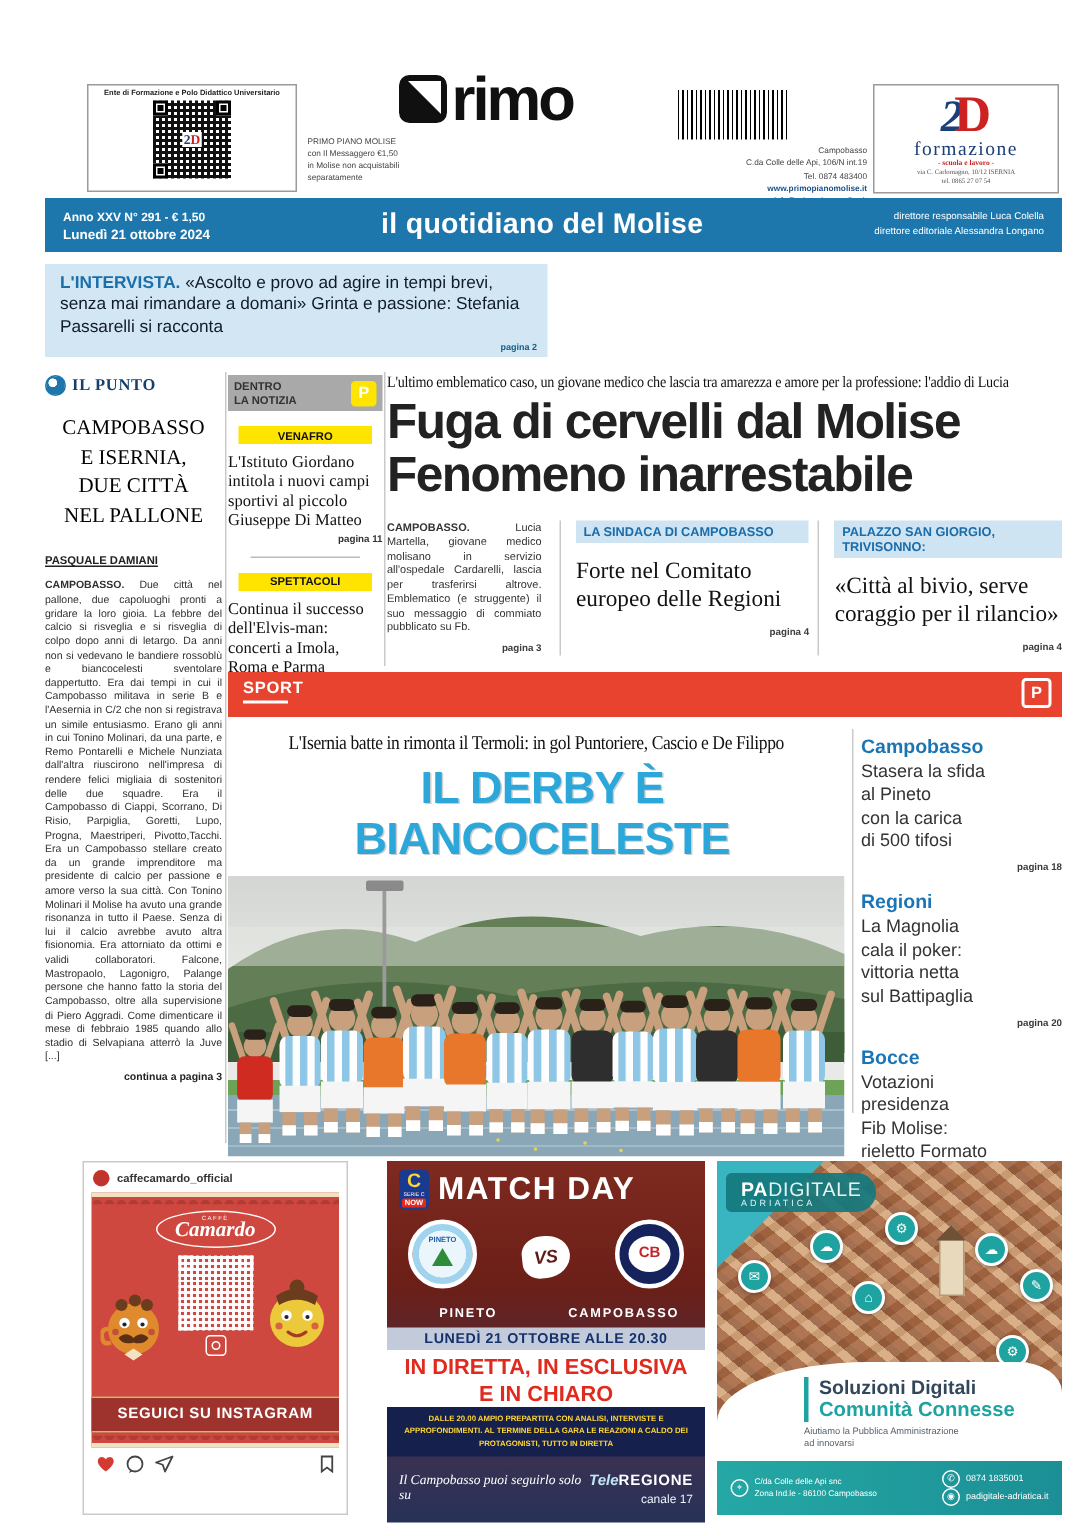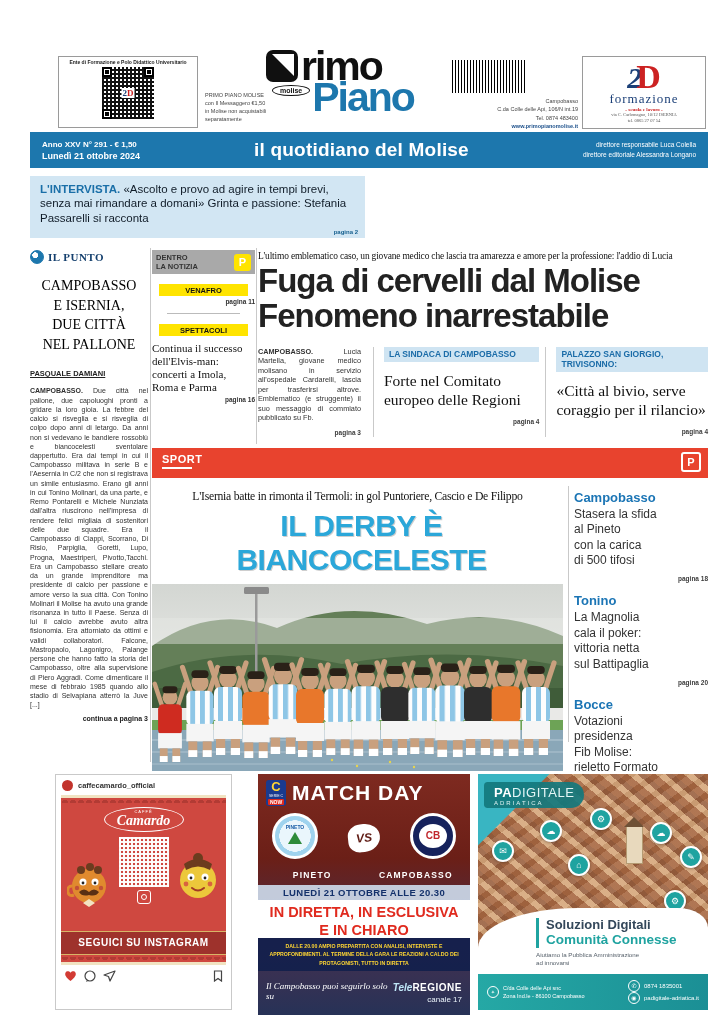--- a/index.html
+++ b/index.html
@@ -204,24 +204,20 @@
   <div id="price-note" class="pre">PRIMO PIANO MOLISE
 con Il Messaggero €1,50
 in Molise non acquistabili
 separatamente</div>
 
   <div id="logo">
     <div class="row1">
       <div class="pmark"></div>
       <span class="w1">rimo</span>
     </div>
-    <div style="display:flex;align-items:flex-start;">
-      <span class="region">molise</span>
-      <span class="w2">Piano</span>
-    </div>
   </div>
 
   <div id="barcode"></div>
   <div id="contact">
     <div class="pre">Campobasso
 C.da Colle delle Api, 106/N int.19
 Tel. 0874 483400</div>
     <div class="site">www.primopianomolise.it</div>
     <div>info@primopianomolise.it</div>
   </div>
@@ -273,20 +269,21 @@
     <div class="more">continua a pagina  3</div>
   </div>
 
   <div id="dentro">
     <div class="hdr">
       <div class="t pre">DENTRO
 LA NOTIZIA</div>
       <div class="pbox-y">P</div>
     </div>
     <span class="tag">VENAFRO</span>
+    <div class="txt serif">L'Istituto Giordano intitola i nuovi campi sportivi al piccolo Giuseppe Di Matteo</div>
     <div class="pg">pagina 11</div>
     <div class="div"></div>
     <span class="tag">SPETTACOLI</span>
     <div class="txt serif">Continua il successo dell'Elvis-man: concerti a Imola, Roma e Parma</div>
     <div class="pg">pagina 16</div>
   </div>
 
   <div id="mainstory">
     <div class="kicker">L'ultimo emblematico caso, un giovane medico che lascia tra amarezza e amore per la professione: l'addio di Lucia</div>
     <div class="headline pre">Fuga di cervelli dal Molise
@@ -396,21 +393,21 @@
   <div id="briefs">
     <div class="item">
       <div class="t">Campobasso</div>
       <div class="x pre">Stasera la sfida
 al Pineto
 con la carica
 di 500 tifosi</div>
       <div class="pagina">pagina 18</div>
     </div>
     <div class="item">
-      <div class="t">Tonino</div>
+      <div class="t">Regioni</div>
       <div class="x pre">La Magnolia
 cala il poker:
 vittoria netta
 sul Battipaglia</div>
       <div class="pagina">pagina 20</div>
     </div>
     <div class="item">
       <div class="t">Bocce</div>
       <div class="x pre">Votazioni
 presidenza

